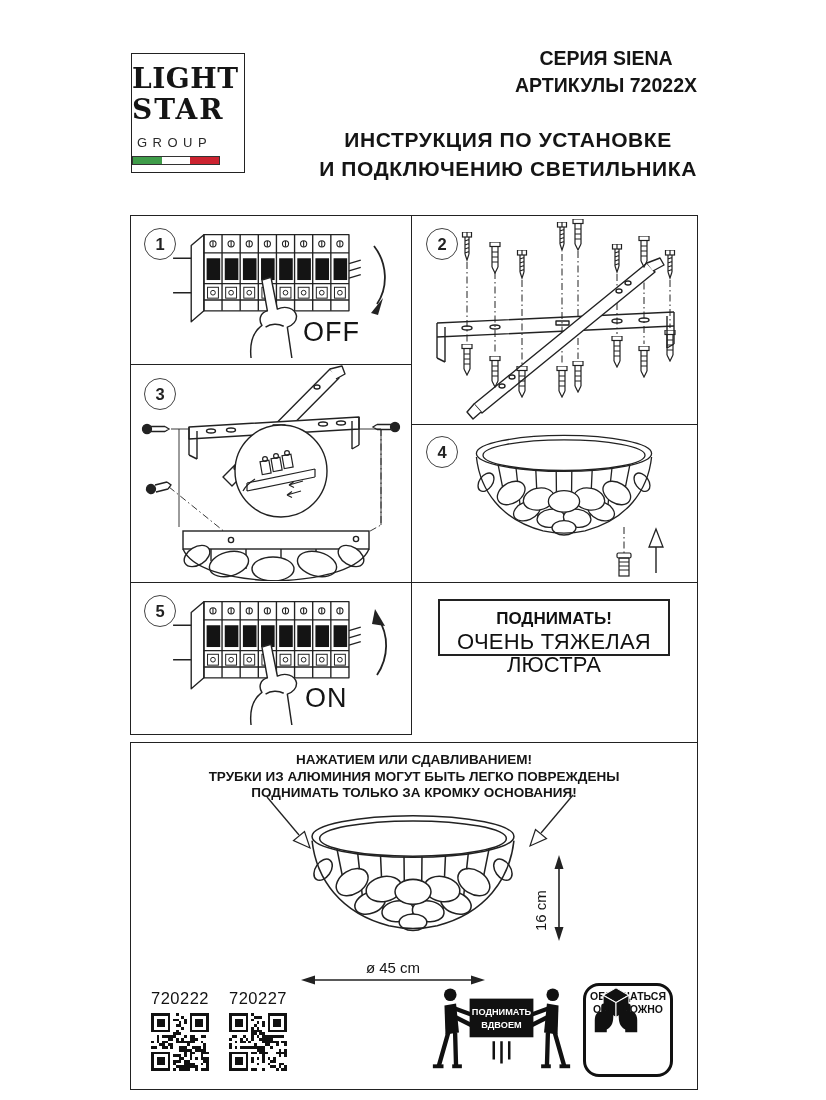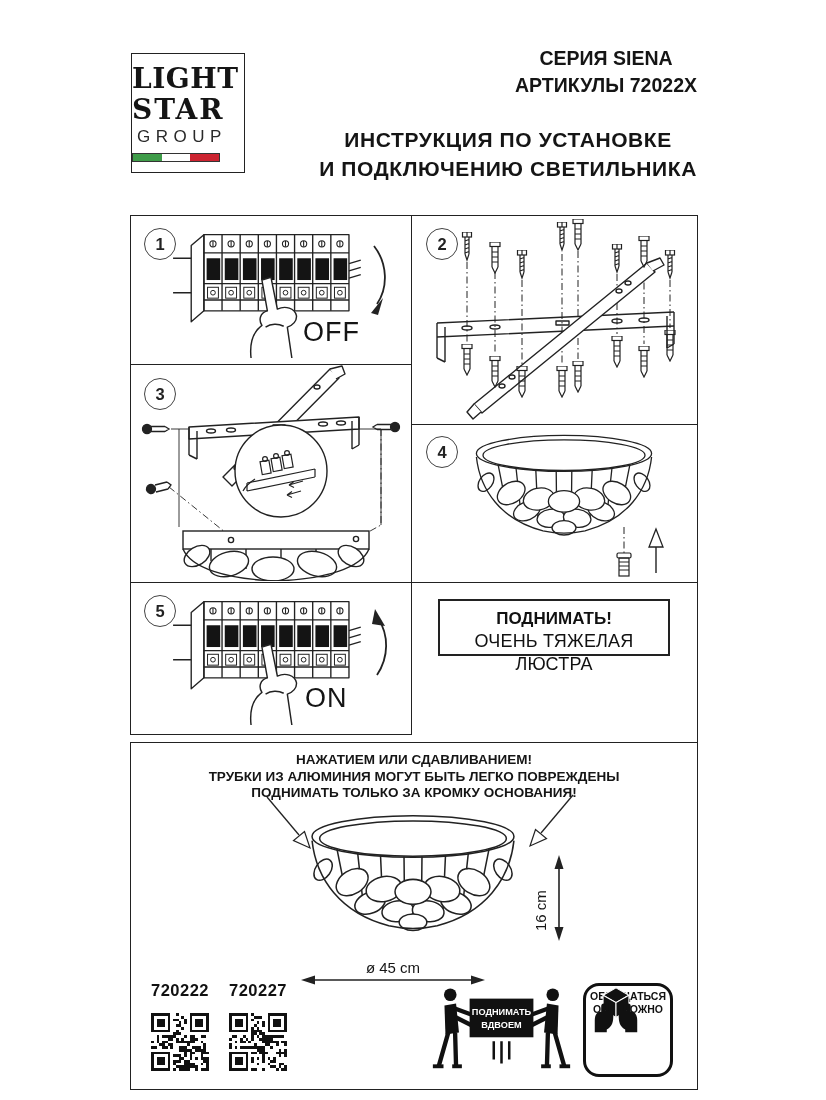--- a/index.html
+++ b/index.html
@@ -5,21 +5,21 @@
   html,body{margin:0;padding:0;background:#e8e8e8;}
   .page{position:relative;width:826px;height:1100px;background:#ffffff;margin:0 auto;
         font-family:"Liberation Sans",sans-serif;color:#111;overflow:hidden;}
   .abs{position:absolute;}
   
   .logo-box{left:131px;top:53px;width:114px;height:120px;border:1.5px solid #222;
             display:flex;flex-direction:column;align-items:flex-start;box-sizing:border-box;padding-top:9px;}
   .logo-light,.logo-star{font-family:"DejaVu Serif","Liberation Serif",serif;font-weight:700;
             font-size:28px;line-height:31px;letter-spacing:.5px;color:#151515;}
   .logo-star{letter-spacing:2px;}
-  .logo-group{font-size:17px;letter-spacing:5.5px;margin-top:2px;color:#2a2a2a;padding-left:5px;}
+  .logo-group{font-size:13px;letter-spacing:5.5px;margin-top:10px;color:#2a2a2a;padding-left:5px;}
   .logo-flag{width:88px;height:9px;border:1px solid #333;margin-top:6px;display:flex;box-sizing:border-box;}
   .logo-flag span{flex:1;}
   .hdr{right:129px;text-align:center;white-space:nowrap;font-weight:bold;color:#151515;}
   .hdr-series{top:45px;font-size:19.5px;line-height:27px;}
   .hdr-title{top:126px;font-size:21px;line-height:28.5px;letter-spacing:.6px;}
   
   .panel{box-sizing:border-box;border:1.6px solid #222;}
   .p1{left:130px;top:215px;width:282px;height:150px;}
   .p2{left:412px;top:215px;width:286px;height:210px;border-left:none;}
   .p3{left:130px;top:365px;width:282px;height:218px;border-top:none;}
@@ -29,28 +29,28 @@
   .pbottom{left:130px;top:742px;width:568px;height:348px;}
   .stepnum{width:30px;height:30px;border:1.6px solid #444;border-radius:50%;
            display:flex;align-items:center;justify-content:center;
            font-size:16.5px;font-weight:600;color:#222;background:#fff;}
   .onoff{font-size:27px;font-weight:500;letter-spacing:1px;color:#151515;}
   .panel svg,.warnsec svg,.pbottom svg.art{position:absolute;left:0;top:0;}
   
   .attn-box{left:26px;top:16px;width:232px;height:57px;border:2px solid #222;box-sizing:border-box;
             text-align:center;padding-top:6px;}
   .attn1{font-size:17px;font-weight:bold;line-height:23px;}
-  .attn2{font-size:18px;line-height:23px;letter-spacing:.2px;text-align:center;}
+  .attn2{font-size:22px;line-height:23px;letter-spacing:.2px;text-align:center;}
   .notes{left:26px;top:84px;width:252px;font-size:14.5px;line-height:22px;color:#151515;}
   
   .hwarn{left:0;top:9px;width:100%;text-align:center;font-size:13.5px;font-weight:bold;line-height:16.5px;color:#151515;}
   .dim-d{left:170px;top:216px;width:184px;text-align:center;font-size:15px;color:#151515;}
   .dim-h{left:401px;top:124px;height:64px;font-size:15px;color:#151515;
          writing-mode:vertical-rl;transform:rotate(180deg);}
-  .artcode{top:238px;width:62px;text-align:center;font-size:16.5px;font-weight:bold;letter-spacing:.5px;}
+  .artcode{top:246px;width:62px;text-align:center;font-size:16.5px;font-weight:normal;letter-spacing:.5px;}
   .qr{top:270px;width:58px;height:58px;}
   .qr svg{width:100%;height:100%;fill:#111;}
   .care-box{left:452px;top:240px;width:90px;height:94px;border:3px solid #111;border-radius:16px;
             box-sizing:border-box;text-align:center;padding-top:4px;}
   .care-txt{font-size:10.5px;font-weight:bold;line-height:12.5px;color:#111;}
   svg text{font-family:"Liberation Sans",sans-serif;}
 </style>
 </head>
 <body>
 

